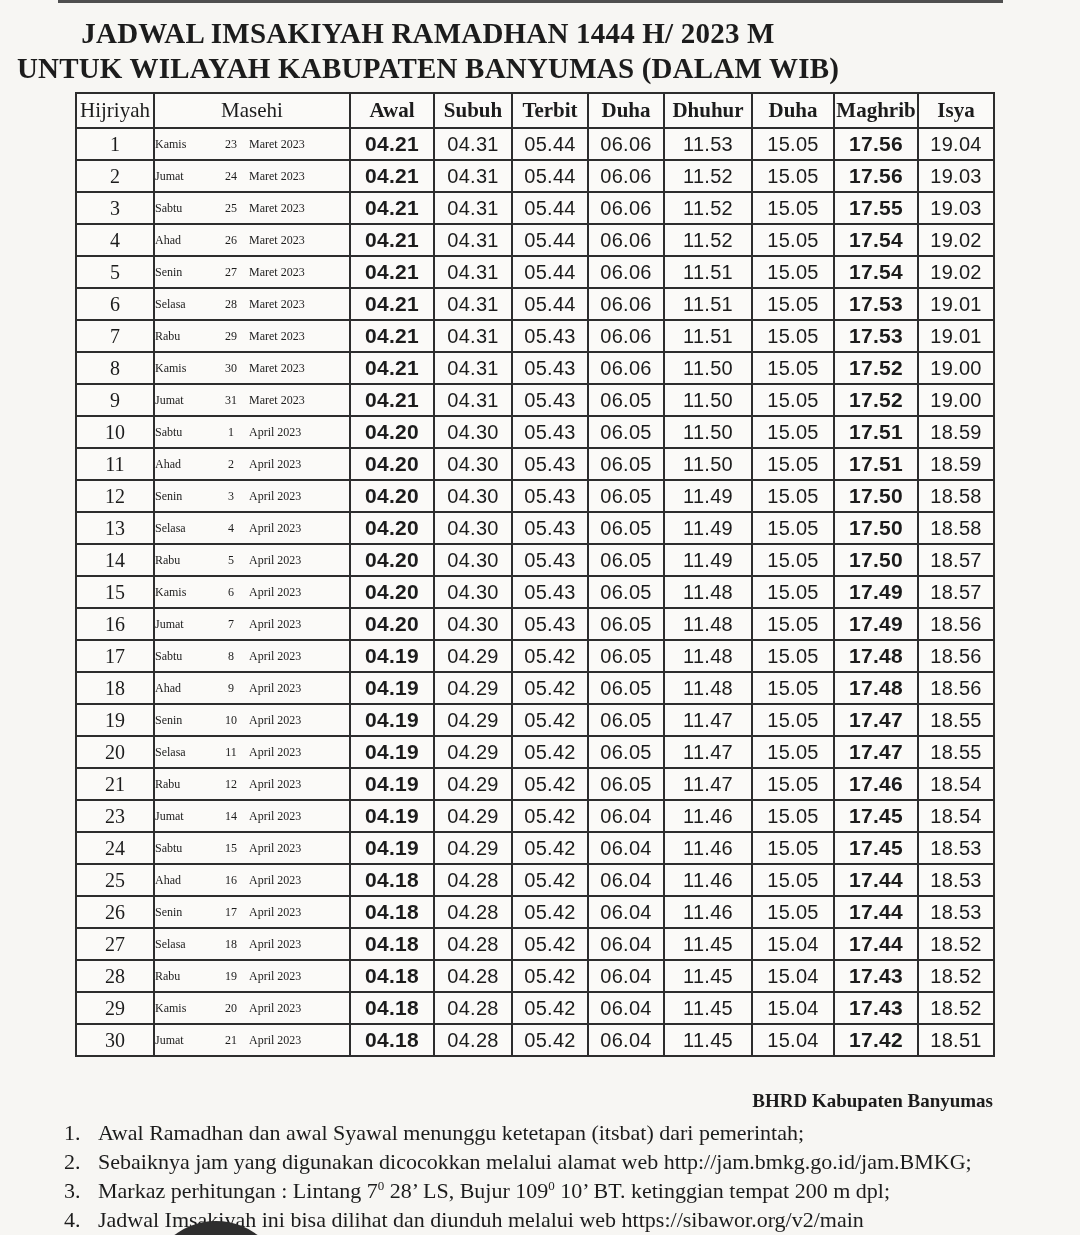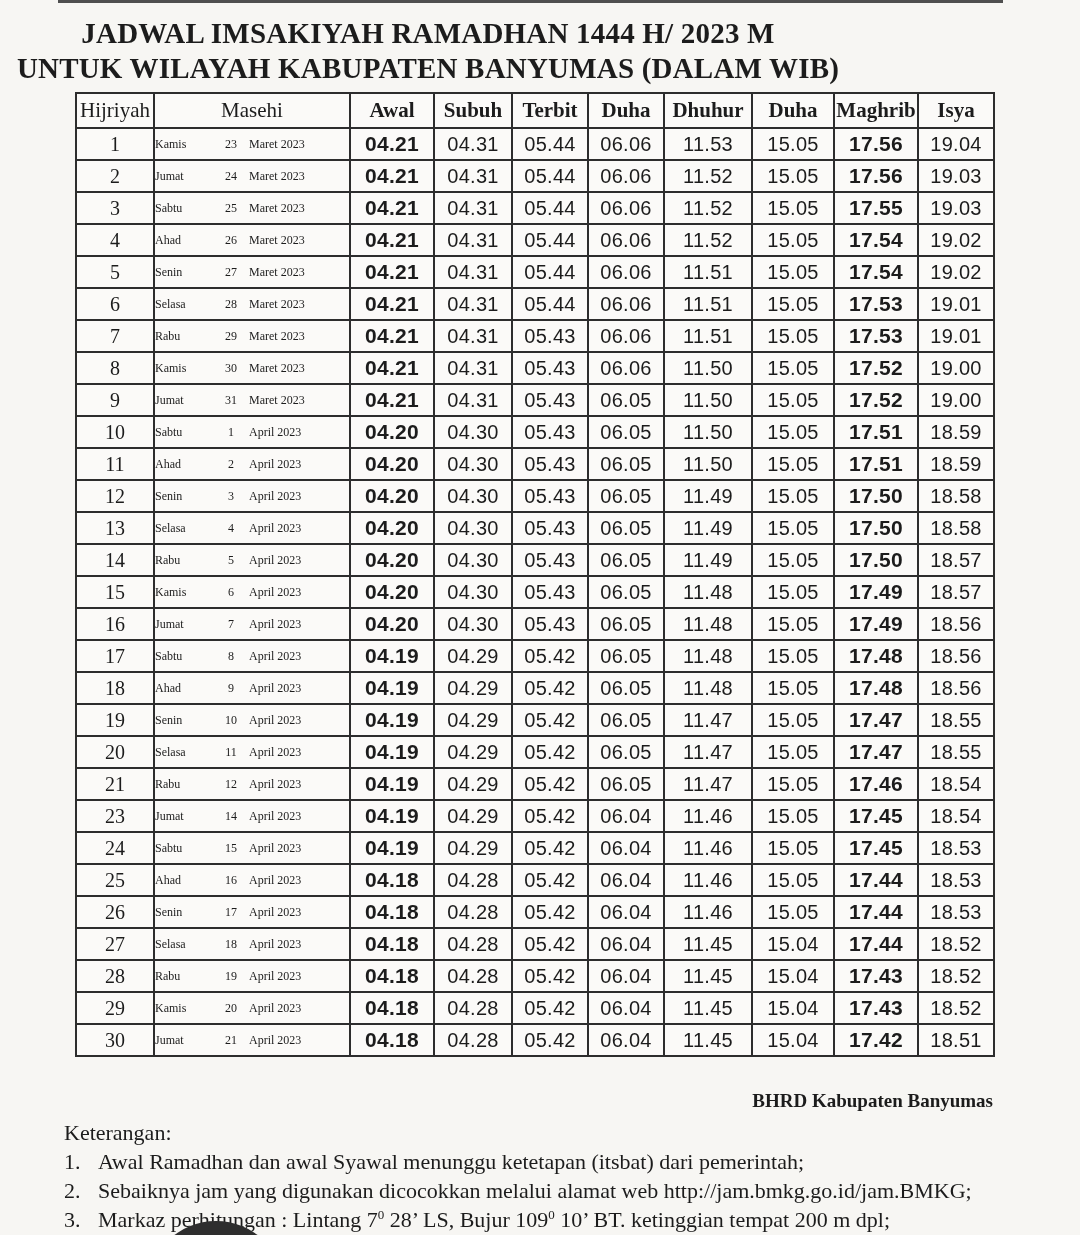--- a/index.html
+++ b/index.html
@@ -470,21 +470,20 @@
         <td class="c-time">15.04</td>
         <td class="c-time strong">17.42</td>
         <td class="c-time">18.51</td>
       </tr>
     </tbody>
 </table>
 
 <div class="credit">BHRD Kabupaten Banyumas</div>
 
 <div class="keterangan">
-  <div>Keterangan:</div>
   <div>
       <div class="note-row">
         <span class="num">1.</span>
         <span class="body">Awal Ramadhan dan awal Syawal menunggu ketetapan (itsbat) dari pemerintah;</span>
       </div>
       <div class="note-row">
         <span class="num">2.</span>
         <span class="body">Sebaiknya jam yang digunakan dicocokkan melalui alamat web http://jam.bmkg.go.id/jam.BMKG;</span>
       </div>
       <div class="note-row">

